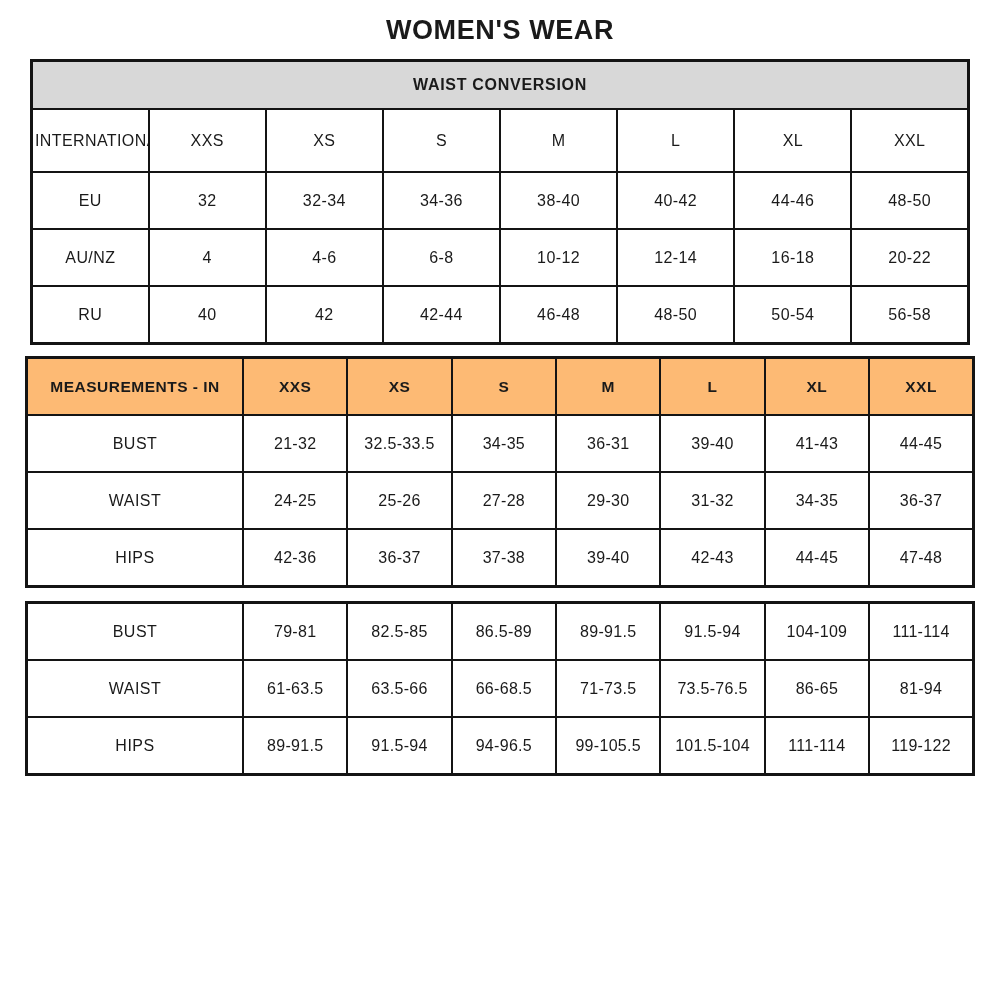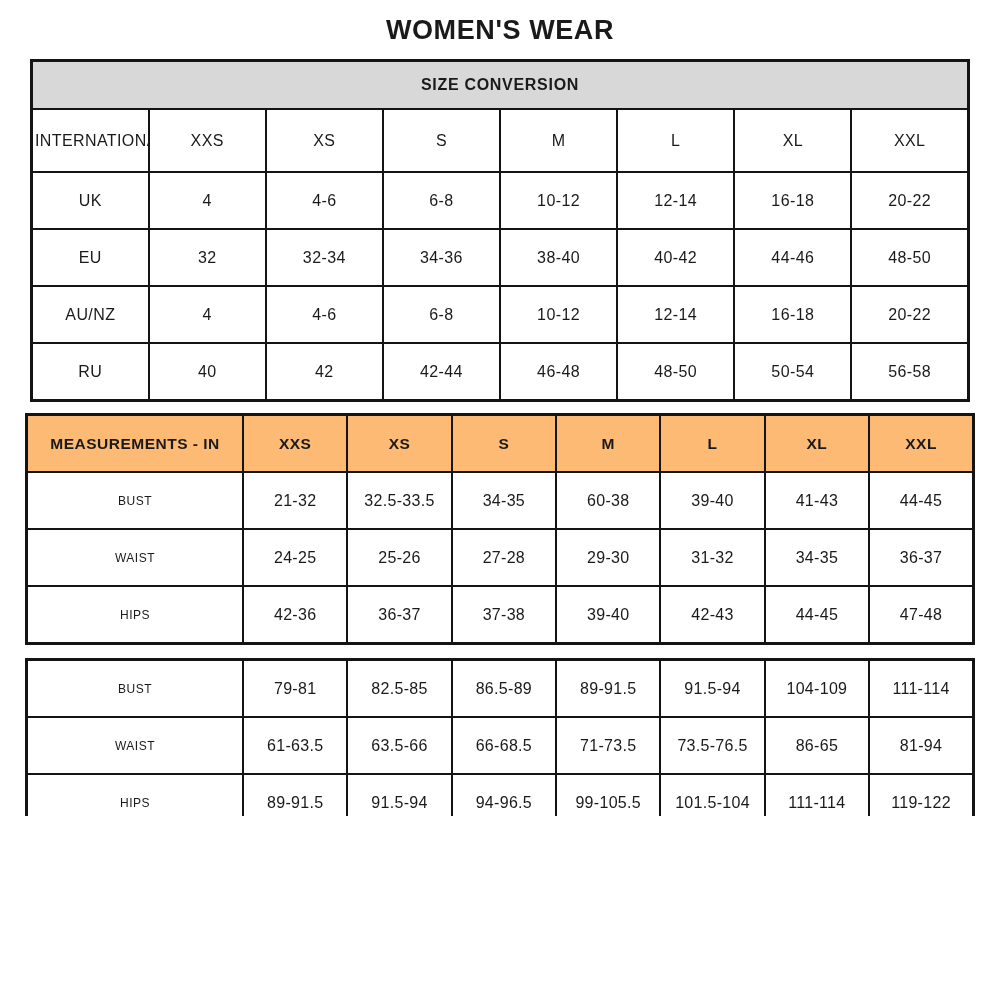--- a/index.html
+++ b/index.html
@@ -55,53 +55,43 @@
   table.t23 { width: 950px; margin-bottom: 13px; }
   table.t23 td:first-child { width: 210px; }
   table.t23 td { height: 55px; }
   table.t23 tr.head td {
     background: #fdba74;
     font-weight: 700;
     font-size: 15.5px;
     letter-spacing: 0.5px;
   }
   table.t23 tr:not(.head) td { font-size: 16px; letter-spacing: 0.3px; }
-  table.t23 tr:not(.head) td:first-child { font-size: 12px; letter-spacing: 0.5px; }
+  table.t23 tr:not(.head) td:first-child { font-size: 16px; letter-spacing: 0.5px; }
 </style>
 </head>
 <body>
 
 <div class="page">
 
   <h1 class="page-title">WOMEN'S WEAR</h1>
 
   <table class="t t1">
     <tbody>
       <tr class="merged-head">
-        <td colspan="8">SIZE CONVERSION</td>
+        <td colspan="8">WAIST CONVERSION</td>
       </tr>
     <tr>
           <td>INTERNATIONAL</td>
           <td>XXS</td>
           <td>XS</td>
           <td>S</td>
           <td>M</td>
           <td>L</td>
           <td>XL</td>
           <td>XXL</td>
-        </tr>
-        <tr>
-          <td>UK</td>
-          <td>4</td>
-          <td>4-6</td>
-          <td>6-8</td>
-          <td>10-12</td>
-          <td>12-14</td>
-          <td>16-18</td>
-          <td>20-22</td>
         </tr>
         <tr>
           <td>EU</td>
           <td>32</td>
           <td>32-34</td>
           <td>34-36</td>
           <td>38-40</td>
           <td>40-42</td>
           <td>44-46</td>
           <td>48-50</td>
@@ -139,21 +129,21 @@
           <td>M</td>
           <td>L</td>
           <td>XL</td>
           <td>XXL</td>
         </tr>
         <tr>
           <td>BUST</td>
           <td>21-32</td>
           <td>32.5-33.5</td>
           <td>34-35</td>
-          <td>60-38</td>
+          <td>36-31</td>
           <td>39-40</td>
           <td>41-43</td>
           <td>44-45</td>
         </tr>
         <tr>
           <td>WAIST</td>
           <td>24-25</td>
           <td>25-26</td>
           <td>27-28</td>
           <td>29-30</td>

